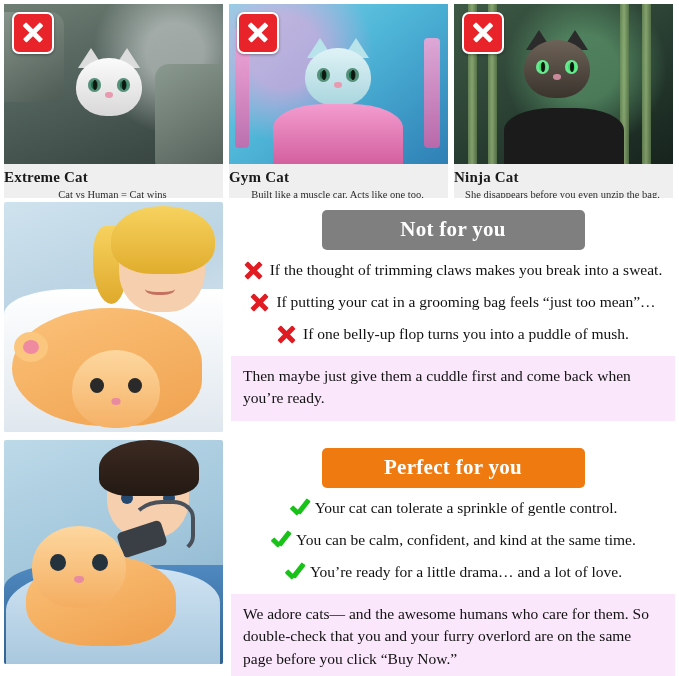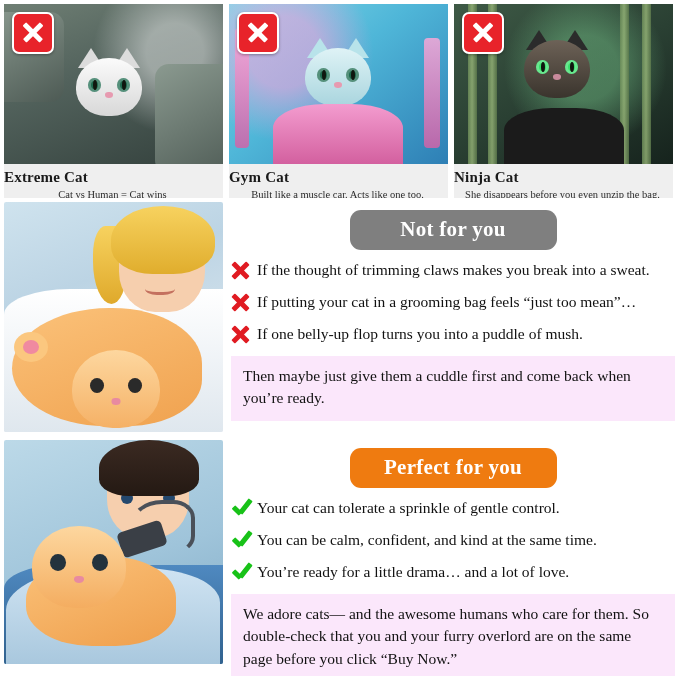--- a/index.html
+++ b/index.html
@@ -162,37 +162,38 @@
   }
   .sec2-img { height: 230px; }
   .sec3-img { height: 224px; }
   .section-body {
     flex: 1 1 auto;
     padding-top: 8px;
   }
 
   .banner {
     margin: 0 auto 10px auto;
-    width: 207px;
+    width: 263px;
     text-align: center;
     font-family: "Liberation Serif", serif;
     font-size: 21px;
     font-weight: bold;
     color: #ffffff;
     padding: 7px 0 8px 0;
-    border-radius: 11px;
+    border-radius: 5px;
     letter-spacing: .3px;
   }
   .banner-grey { background: #7f7f7f; }
   .banner-orange { background: #ef7b10; }
 
   .bullet {
     display: flex;
     align-items: flex-start;
     margin-bottom: 9px;
+    justify-content: center;
   }
   .bullet .mark {
     flex: 0 0 auto;
     width: 26px;
     text-align: left;
     line-height: 1;
     padding-top: 1px;
   }
   .bullet .txt {
     font-family: "Liberation Serif", serif;

